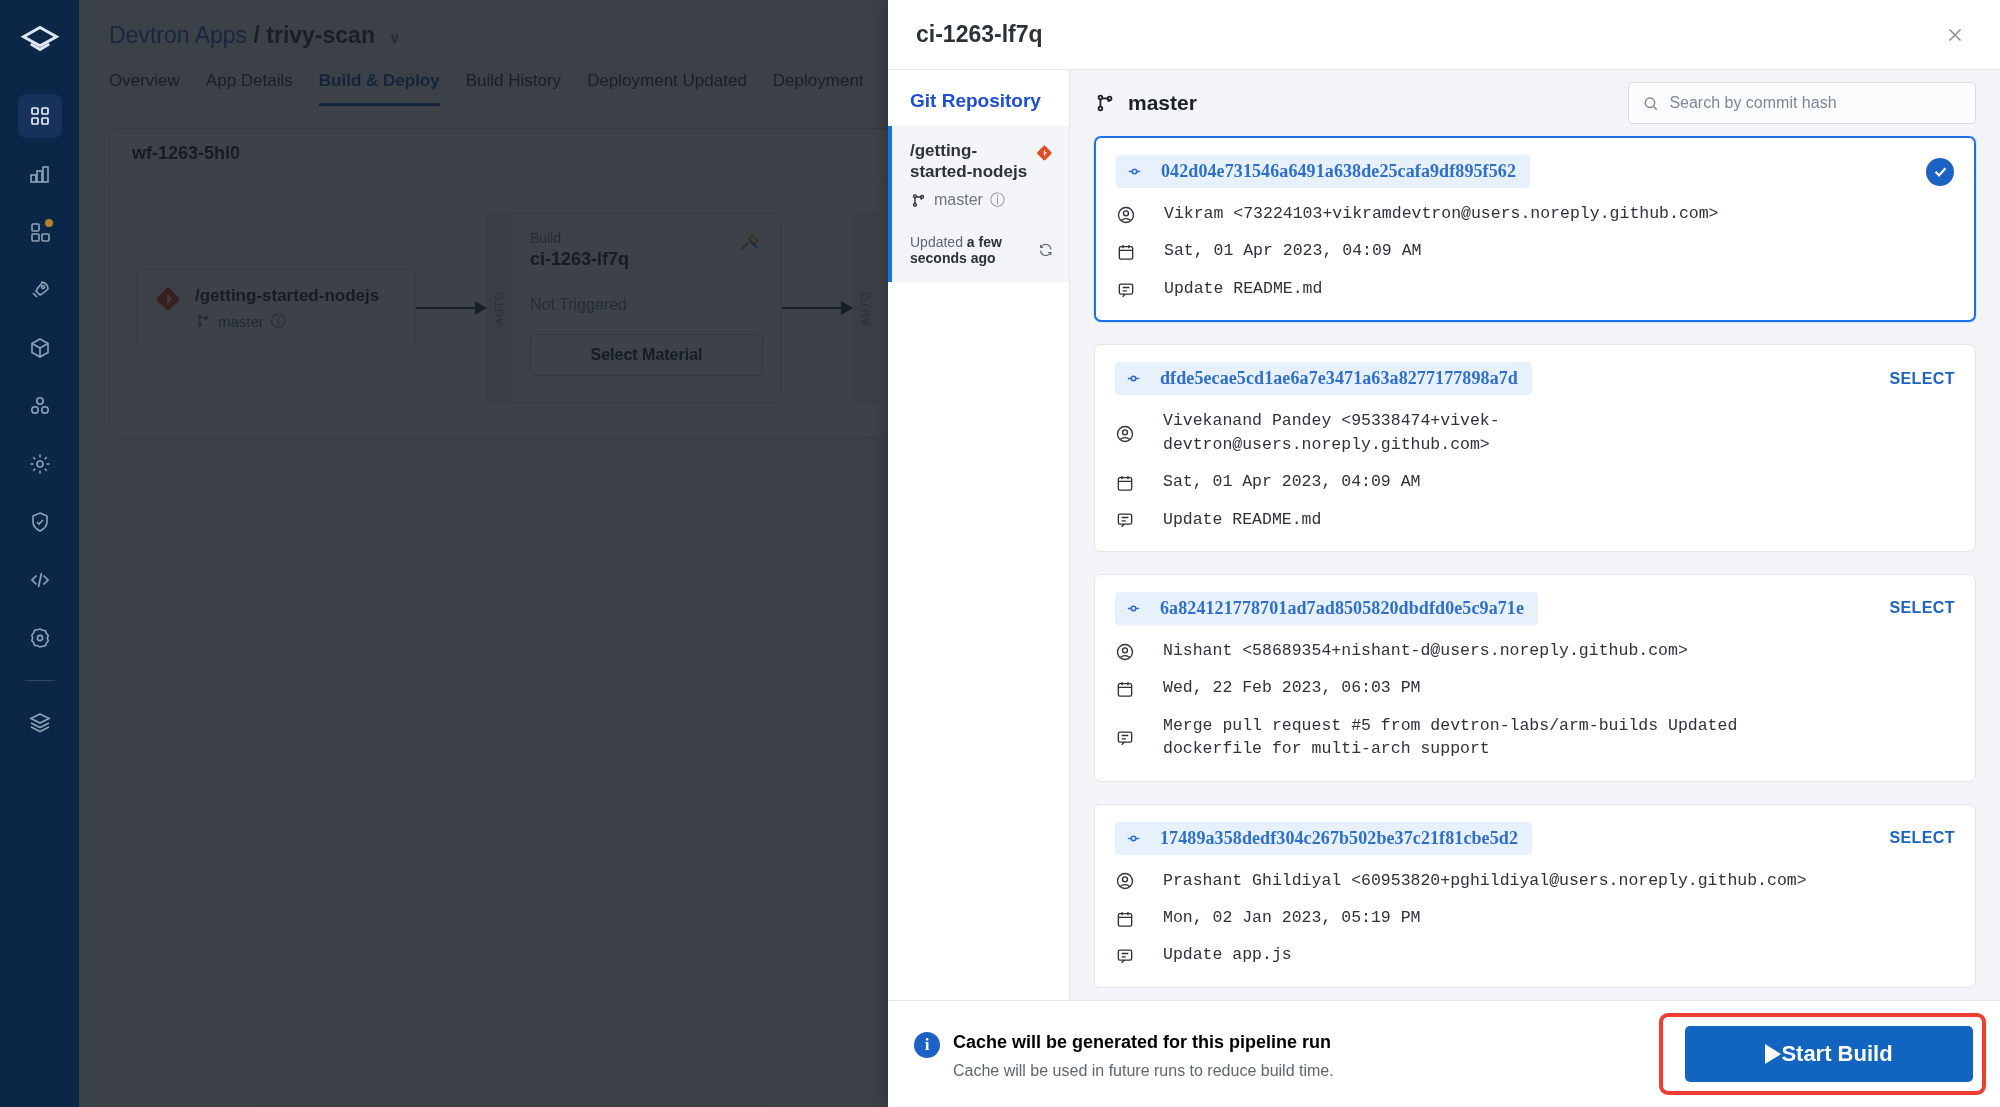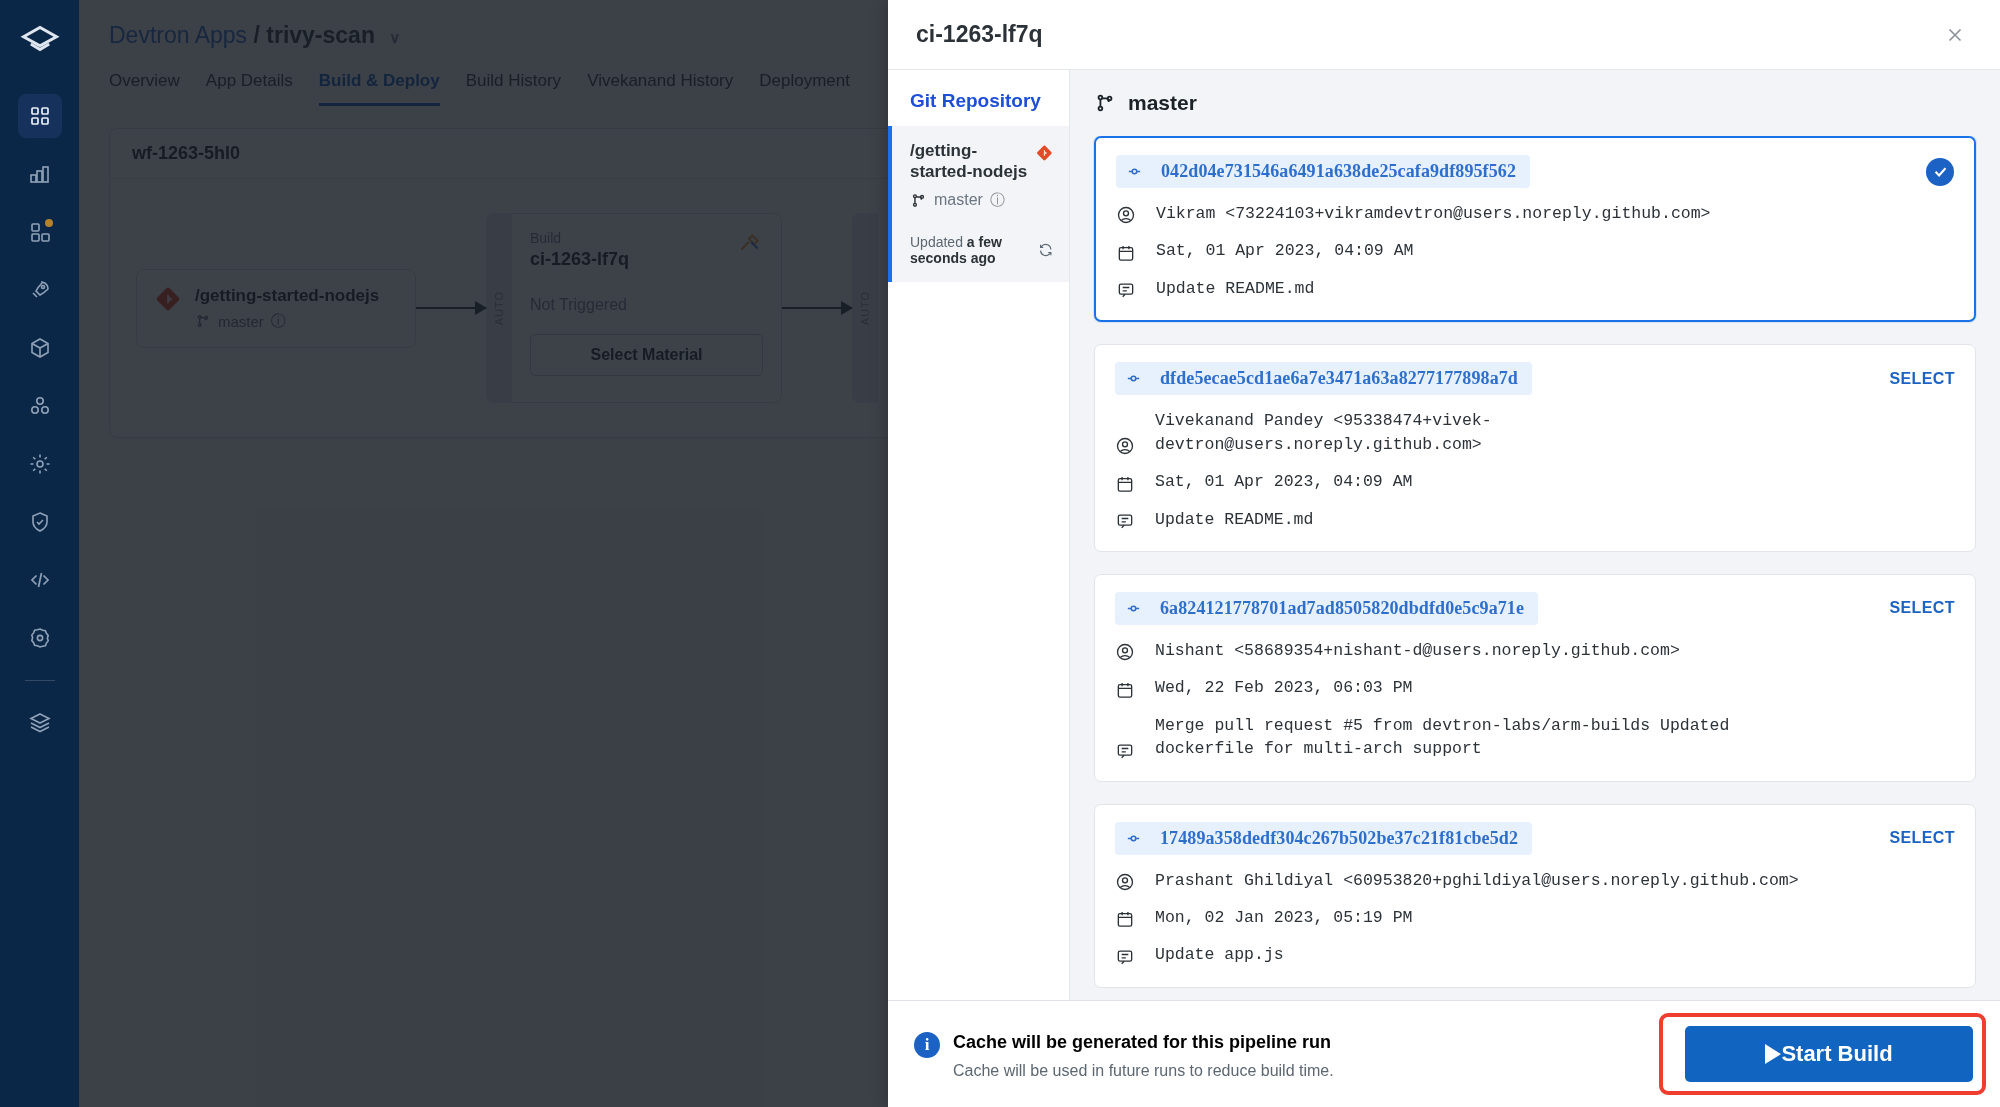--- a/index.html
+++ b/index.html
@@ -153,21 +153,21 @@
     font-family: "Liberation Serif", serif; font-size: 18px; font-weight: 700; color: #2f6fcc;
     letter-spacing: .1px;
   }
   .select-link { font-size: 16px; font-weight: 700; color: #1b62c4; letter-spacing: .4px; }
   .check-badge {
     width: 28px; height: 28px; border-radius: 50%; background: #1b62c4;
     display: flex; align-items: center; justify-content: center; flex: 0 0 28px;
   }
   .check-badge svg { width: 17px; height: 17px; }
   .commit-line {
-    display: flex; gap: 20px; margin-top: 14px; align-items: flex-end;
+    display: flex; gap: 28px; margin-top: 14px; align-items: center;
     font-family: "Liberation Mono", monospace; font-size: 16.5px; color: #2b3238; line-height: 1.42;
   }
   .commit-line .ico { flex: 0 0 20px; margin-top: 2px; }
   .commit-line .ico svg { width: 20px; height: 20px; display: block; }
   .commit-line .txt { word-break: break-word; }
   .commit-line.msg .txt { max-width: 640px; }
 
   .modal-foot {
     height: 107px; flex: 0 0 107px; border-top: 1px solid #e0e4e8; background: #fff;
     display: flex; align-items: center; justify-content: space-between; padding: 0 0 0 26px;
@@ -292,21 +292,21 @@
           <span class="link">Devtron Apps</span>
           <span>/</span>
           <span>trivy-scan</span>
           <span class="chev">∨</span>
         </div>
         <div class="bg-tabs">
           <div class="bg-tab">Overview</div>
           <div class="bg-tab">App Details</div>
           <div class="bg-tab active">Build &amp; Deploy</div>
           <div class="bg-tab">Build History</div>
-          <div class="bg-tab">Vivekanand History</div>
+          <div class="bg-tab">Deployment Updated</div>
           <div class="bg-tab">Deployment</div>
         </div>
       </div>
 
       <div class="wf-card">
         <div class="wf-title">wf-1263-5hl0</div>
         <div class="wf-body">
           <div class="wf-node">
             <svg class="git-diamond" viewBox="0 0 24 24">
               <rect x="4" y="4" width="16" height="16" rx="2" transform="rotate(45 12 12)" fill="#e34c26"></rect>
@@ -407,20 +407,27 @@
         <div class="commit-head">
           <div class="branch-lbl">
             <svg width="22" height="22" viewBox="0 0 24 24" fill="none" stroke="#1b2228" stroke-width="2">
               <circle cx="7" cy="6" r="2"></circle>
                 <circle cx="7" cy="18" r="2"></circle>
                 <circle cx="17" cy="7" r="2"></circle>
                 <path d="M7 8v8M9 7h4a3 3 0 013 3v1"></path>
             </svg>
             <span>master</span>
           </div>
+          <div class="search-box">
+            <svg width="19" height="19" viewBox="0 0 24 24" fill="none" stroke="#7b8794" stroke-width="2">
+              <circle cx="11" cy="11" r="6.5"></circle>
+                <path d="M16 16l4.5 4.5"></path>
+            </svg>
+            <input type="text" placeholder="Search by commit hash" style="">
+          </div>
         </div>
 
         <div class="commit-list">
 
           <div class="commit-card selected">
             <div class="commit-top">
               <span class="hash-chip">
                 <svg width="17" height="17" viewBox="0 0 24 24" fill="none" stroke="#2f6fcc" stroke-width="2.2">
                   <circle cx="12" cy="12" r="3.2"></circle>
                     <path d="M4 12h4.8M15.2 12H20"></path>

